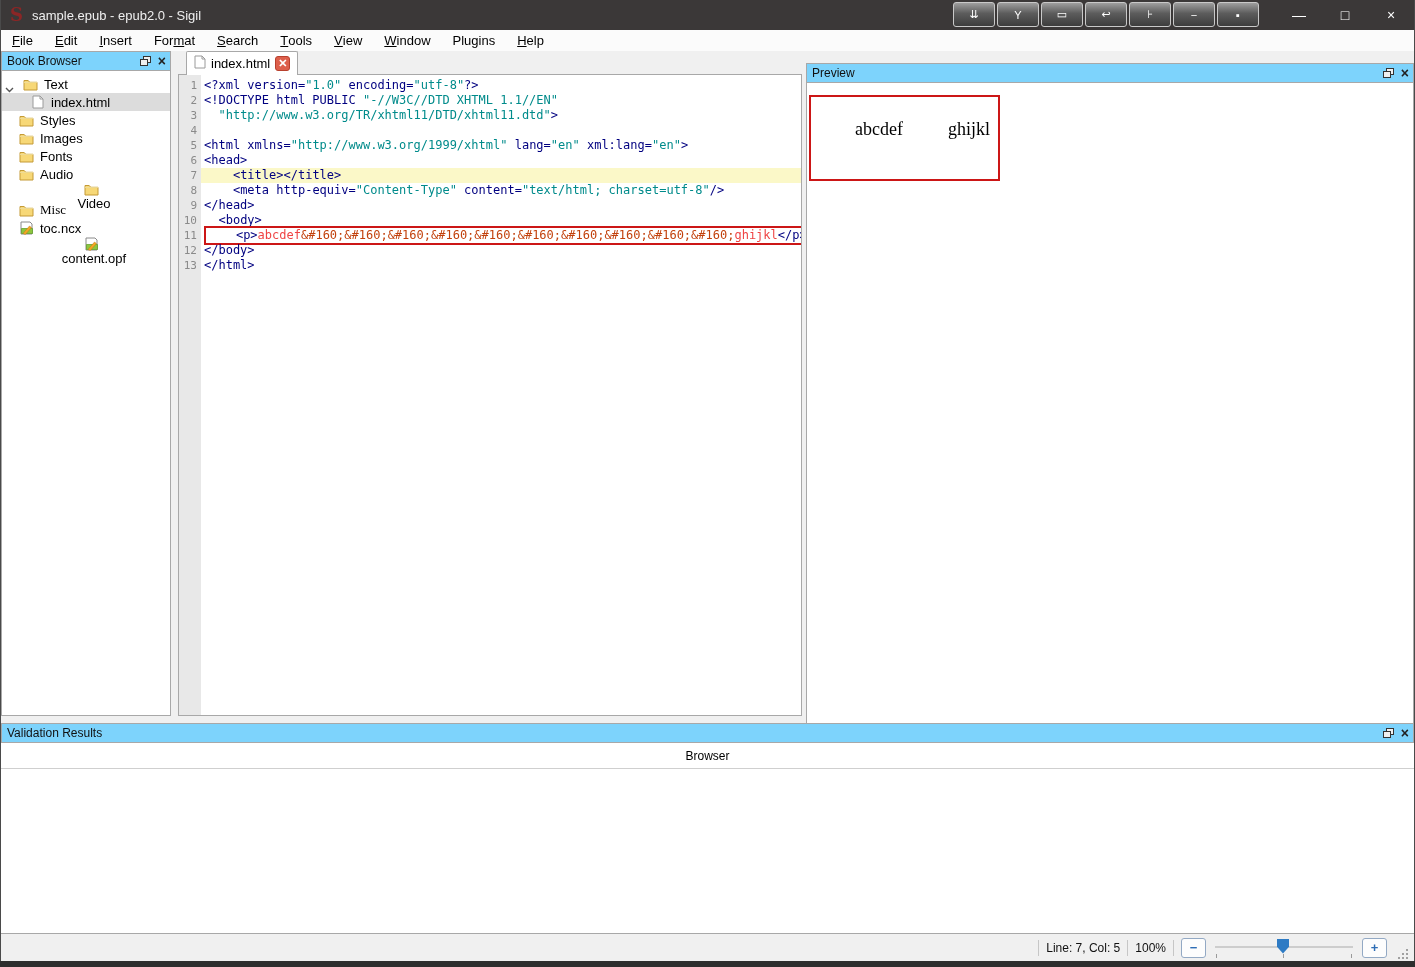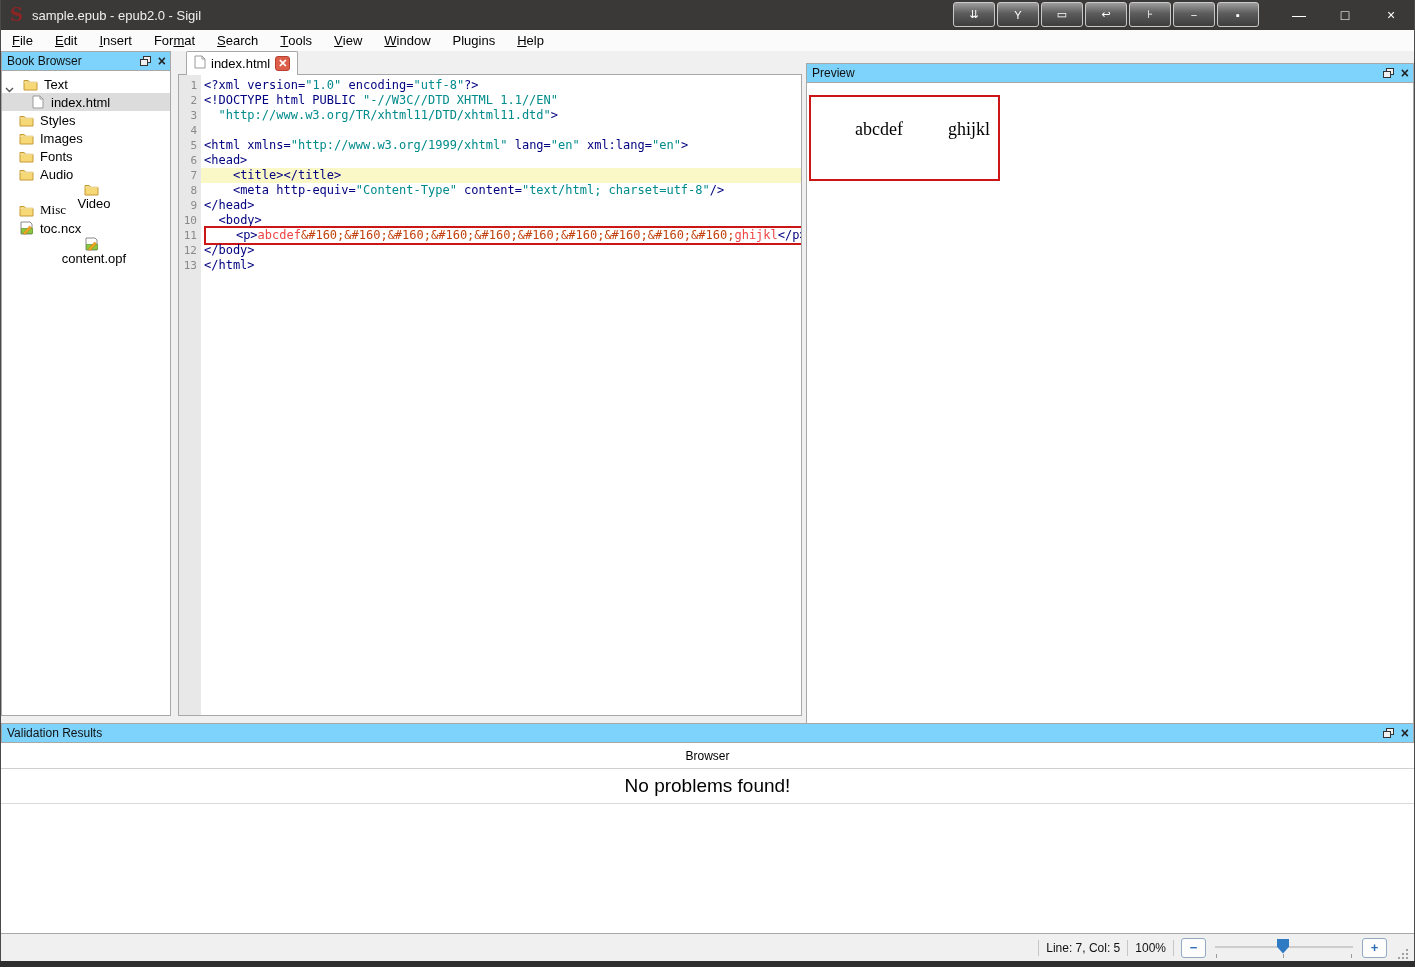--- a/index.html
+++ b/index.html
@@ -315,23 +315,20 @@
       <span class="hdr-btns">
         <span class="float-ic">
             <i></i>
             <i></i>
           </span>
         <span class="close-ic">×</span>
       </span>
     </div>
     <div class="val-body">
       <div class="val-colheader">Browser</div>
-      <div class="val-row">
-        <span>No problems found!</span>
-      </div>
     </div>
   </div>
 
   <div class="statusbar">
     <span class="sb-sep"></span>
     <span>Line: 7, Col: 5</span>
     <span class="sb-sep"></span>
     <span>100%</span>
     <span class="sb-sep"></span>
     <span class="sb-btn">−</span>

